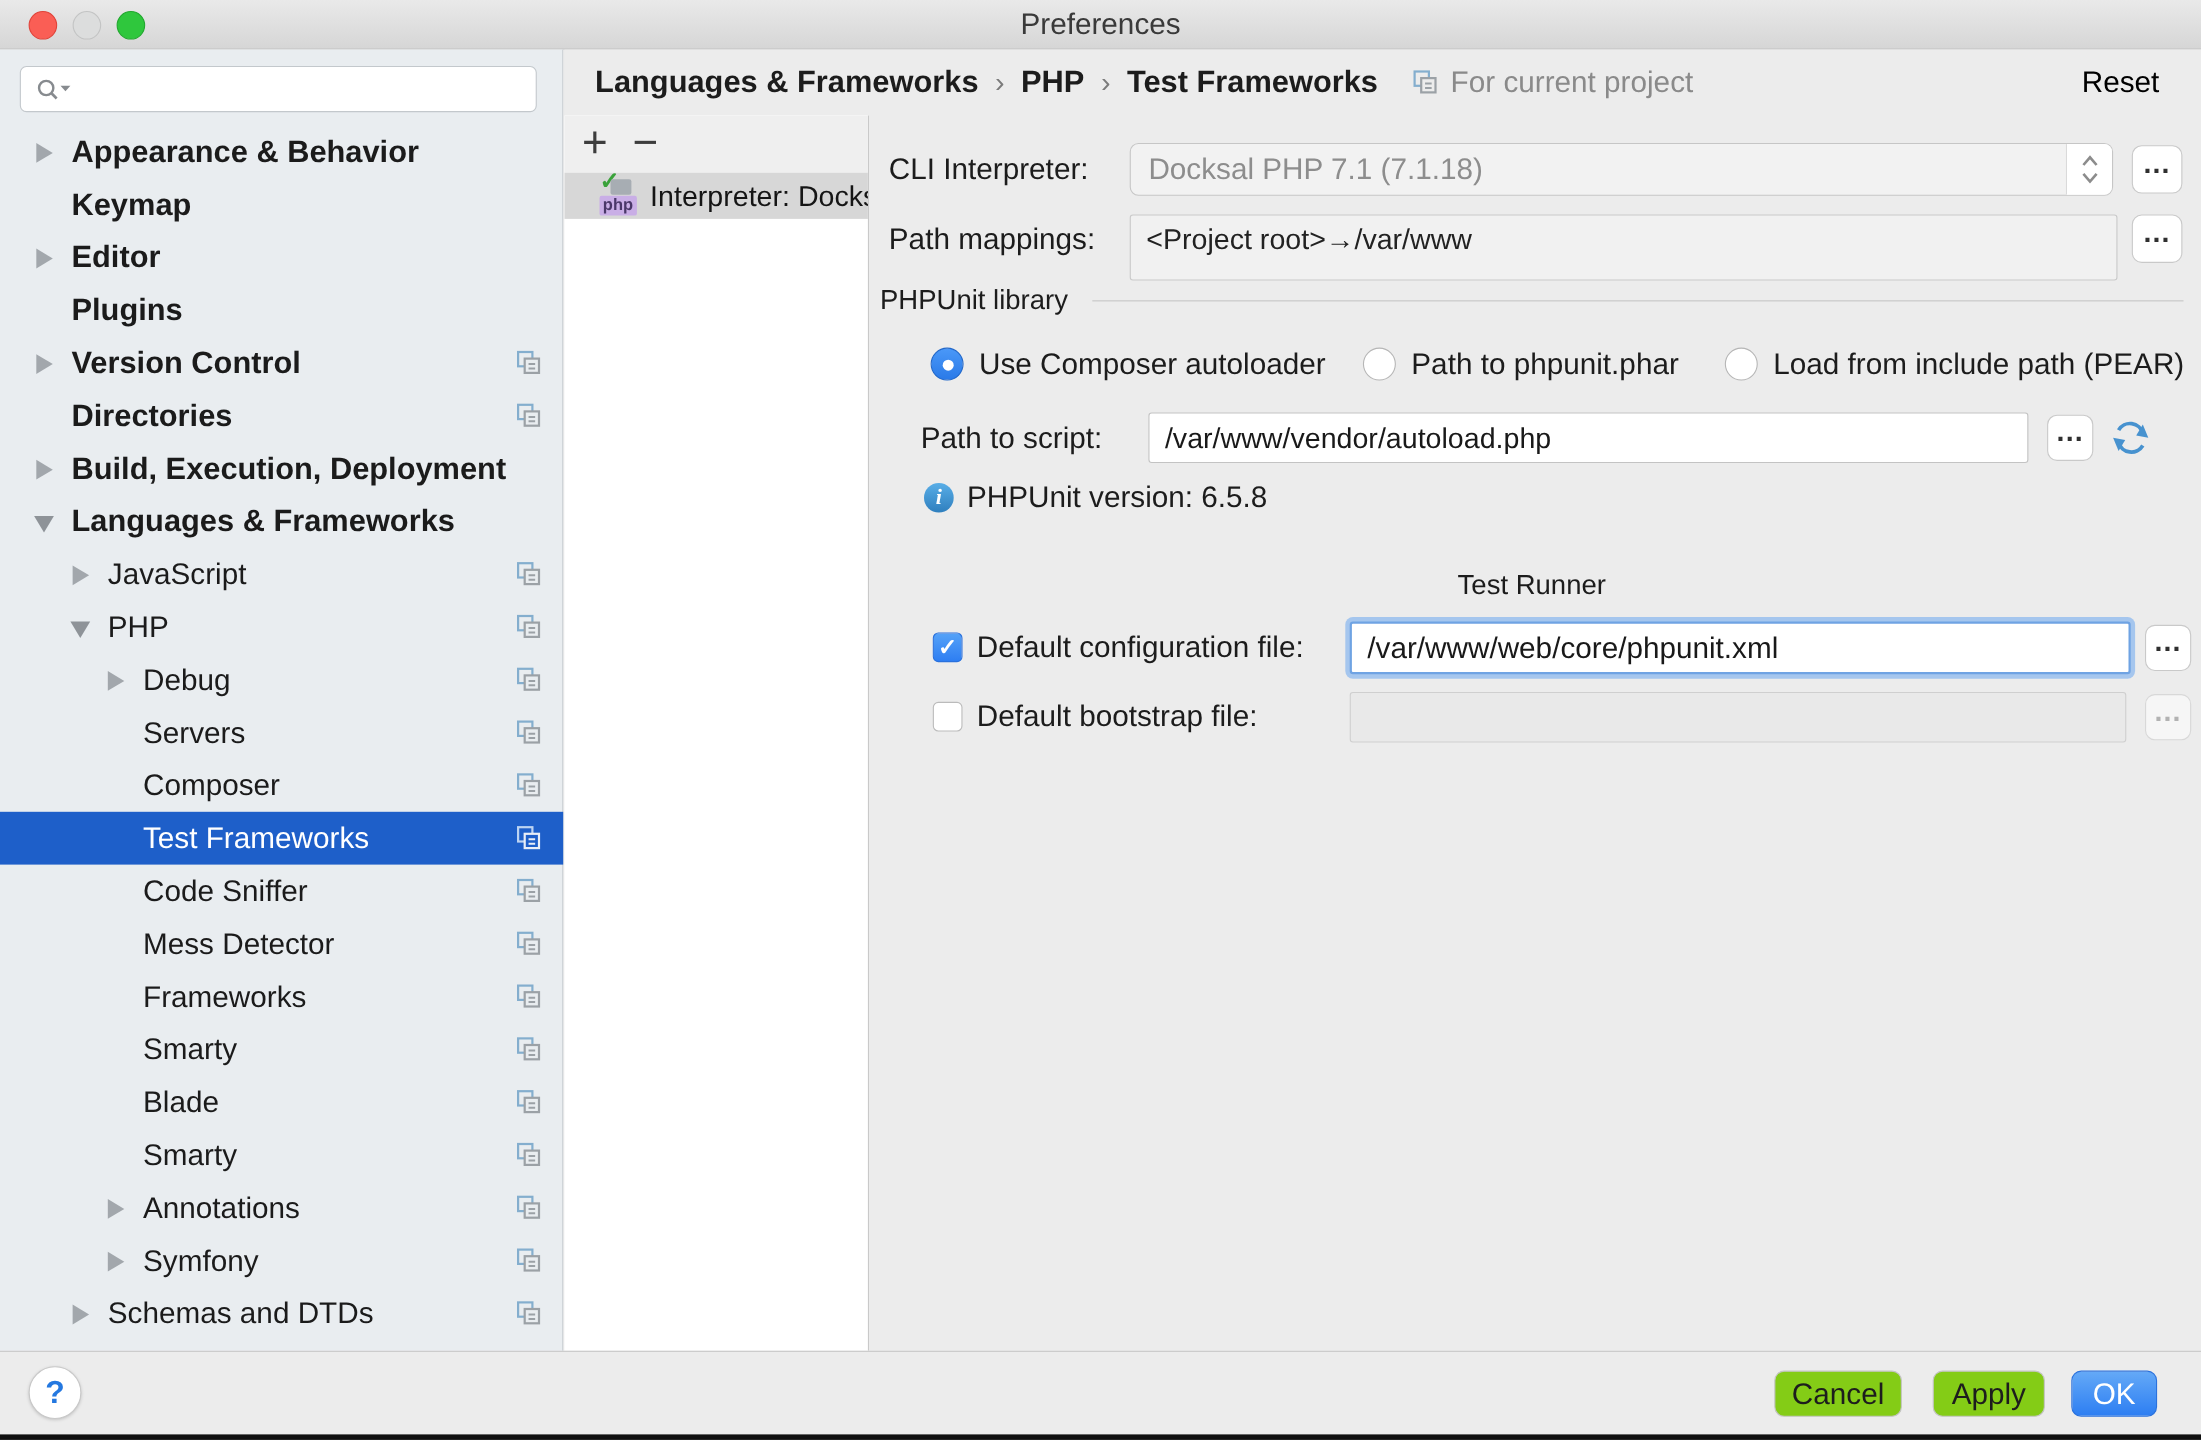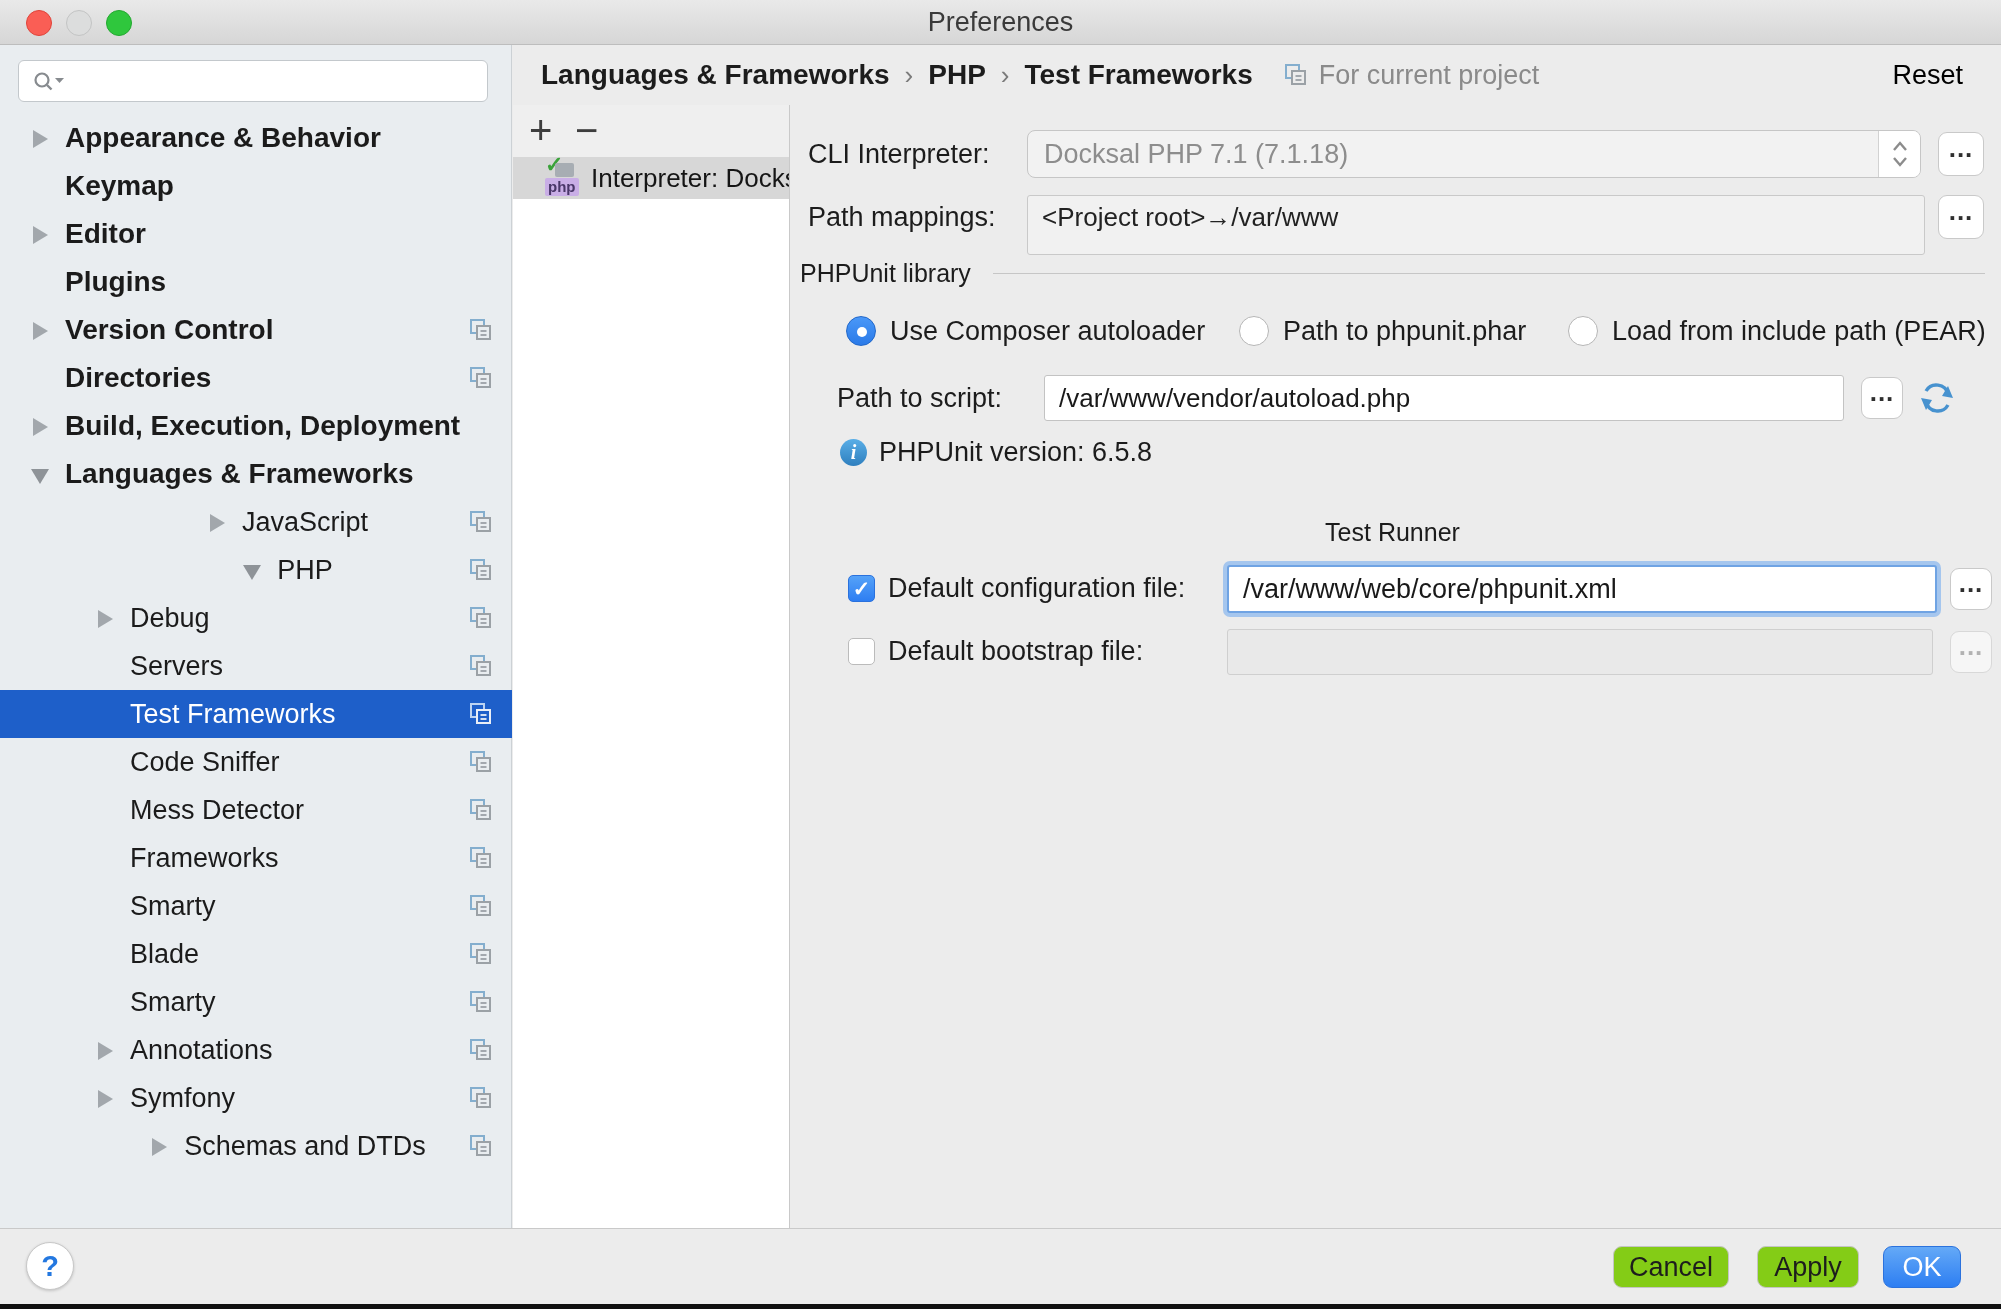--- a/index.html
+++ b/index.html
@@ -23,21 +23,21 @@
   .sidebar { position:absolute; left:0; top:45px; width:512px; height:1183px;
     background:#e9edf0; border-right:1px solid #ccd1d5; }
   .searchbox { position:absolute; left:18px; top:15px; width:470px; height:42px;
     background:#fff; border:1px solid #c3c8cc; border-radius:6px; }
   .search-icon { position:absolute; left:13px; top:9px; }
   .search-input { position:absolute; left:50px; top:1px; width:408px; height:38px;
     border:none; outline:none; font-size:26px; font-family:inherit; background:transparent; }
   .tree { position:absolute; left:0; top:69px; width:512px; }
   .tree-row { position:relative; height:48px; display:flex; align-items:center; color:#1b1b1b; }
   .tree-row.lvl1 { padding-left:30px; }
-  .tree-row.lvl2 { padding-left:63px;justify-content:center; }
+  .tree-row.lvl2 { padding-left:63px; }
   .tree-row.lvl3 { padding-left:95px; }
   .tree-row.lvl1 .tree-label { font-size:28px; font-weight:700; }
   .tree-row.lvl2 .tree-label, .tree-row.lvl3 .tree-label { font-size:27px; font-weight:400; }
   .tree-row.selected { background:#1e5fc9; }
   .tree-row.selected .tree-label { color:#ffffff; }
   .tree-arrow { width:22px; height:28px; margin-right:13px; position:relative; flex:0 0 22px; }
   .tree-arrow.right::before { content:""; position:absolute; left:3px; top:6px;
     border-left:15px solid #a2a7ac; border-top:9px solid transparent; border-bottom:9px solid transparent; }
   .tree-arrow.down::before { content:""; position:absolute; left:1px; top:9px;
     border-top:15px solid #8e9398; border-left:9px solid transparent; border-right:9px solid transparent; }
@@ -250,20 +250,30 @@
         <div class="tree-row lvl3">
           <span class="tree-arrow none"></span>
           <span class="tree-label">Servers</span>
           <span class="copy-wrap"><svg width="26" height="26" viewBox="0 0 26 26">
               <rect x="3" y="3" width="13" height="13" fill="none" stroke="#84aece" stroke-width="2"></rect>
               <rect x="9" y="9" width="13" height="13" fill="#e9edf0" stroke="#9ba1a6" stroke-width="2"></rect>
               <line x1="12.5" y1="14" x2="18.5" y2="14" stroke="#9ba1a6" stroke-width="1.8"></line>
               <line x1="12.5" y1="18" x2="18.5" y2="18" stroke="#9ba1a6" stroke-width="1.8"></line>
             </svg></span>
         </div>
+        <div class="tree-row lvl3">
+          <span class="tree-arrow none"></span>
+          <span class="tree-label">Composer</span>
+          <span class="copy-wrap"><svg width="26" height="26" viewBox="0 0 26 26">
+              <rect x="3" y="3" width="13" height="13" fill="none" stroke="#84aece" stroke-width="2"></rect>
+              <rect x="9" y="9" width="13" height="13" fill="#e9edf0" stroke="#9ba1a6" stroke-width="2"></rect>
+              <line x1="12.5" y1="14" x2="18.5" y2="14" stroke="#9ba1a6" stroke-width="1.8"></line>
+              <line x1="12.5" y1="18" x2="18.5" y2="18" stroke="#9ba1a6" stroke-width="1.8"></line>
+            </svg></span>
+        </div>
         <div class="tree-row lvl3 selected">
           <span class="tree-arrow none"></span>
           <span class="tree-label">Test Frameworks</span>
           <span class="copy-wrap"><svg width="26" height="26" viewBox="0 0 26 26">
               <rect x="3" y="3" width="13" height="13" fill="none" stroke="#bcd3f2" stroke-width="2"></rect>
               <rect x="9" y="9" width="13" height="13" fill="#1e5fc9" stroke="#e9eef7" stroke-width="2"></rect>
               <line x1="12.5" y1="14" x2="18.5" y2="14" stroke="#e9eef7" stroke-width="1.8"></line>
               <line x1="12.5" y1="18" x2="18.5" y2="18" stroke="#e9eef7" stroke-width="1.8"></line>
             </svg></span>
         </div>

